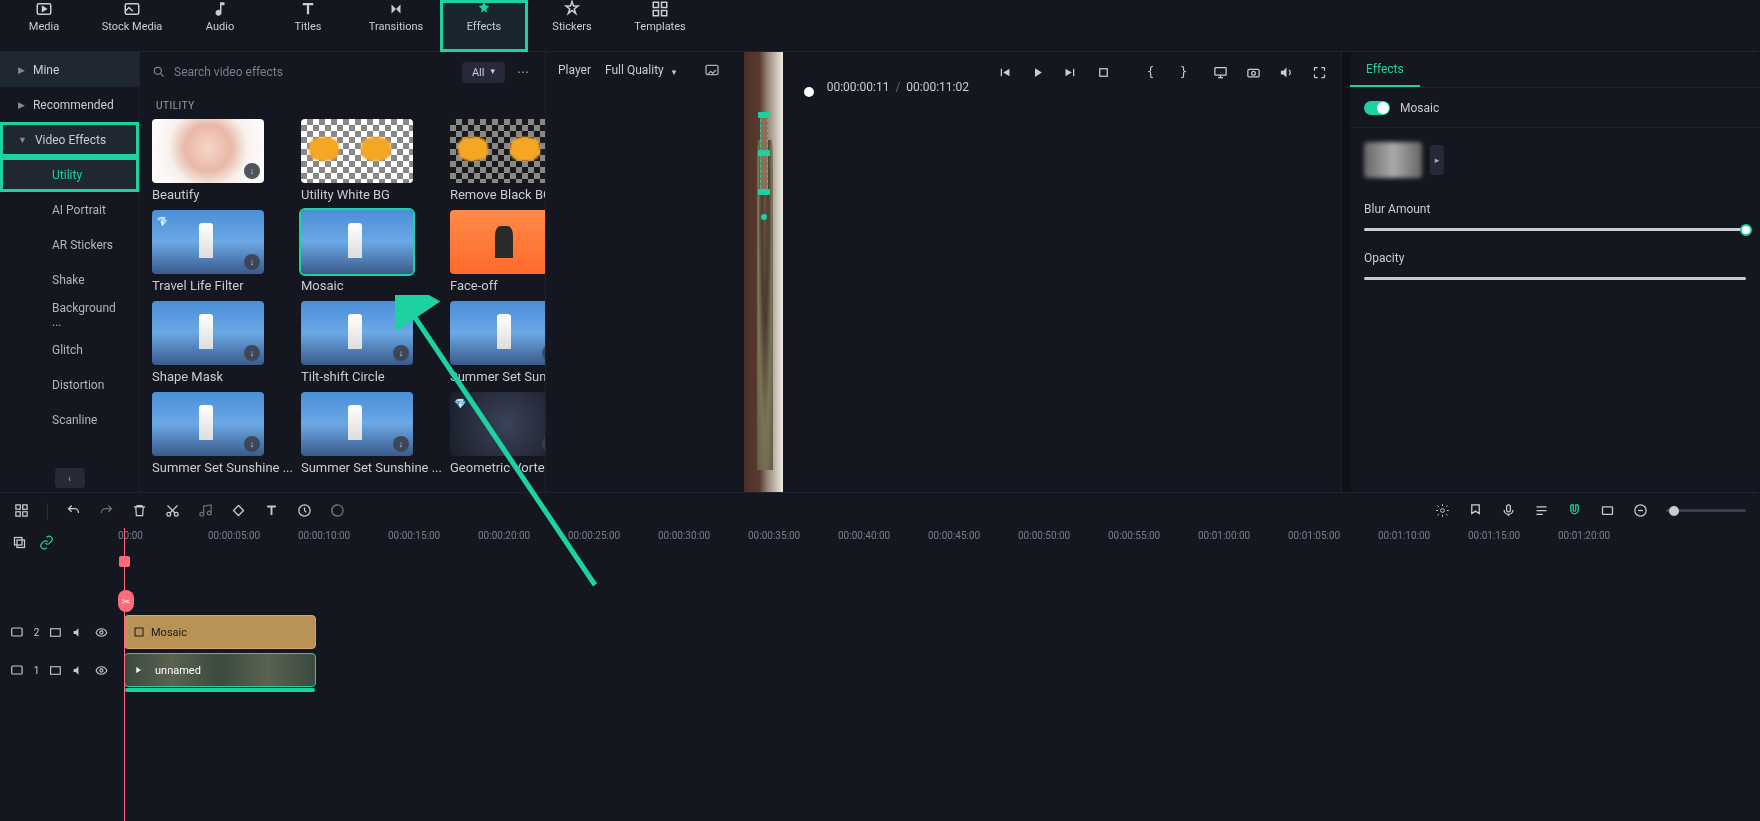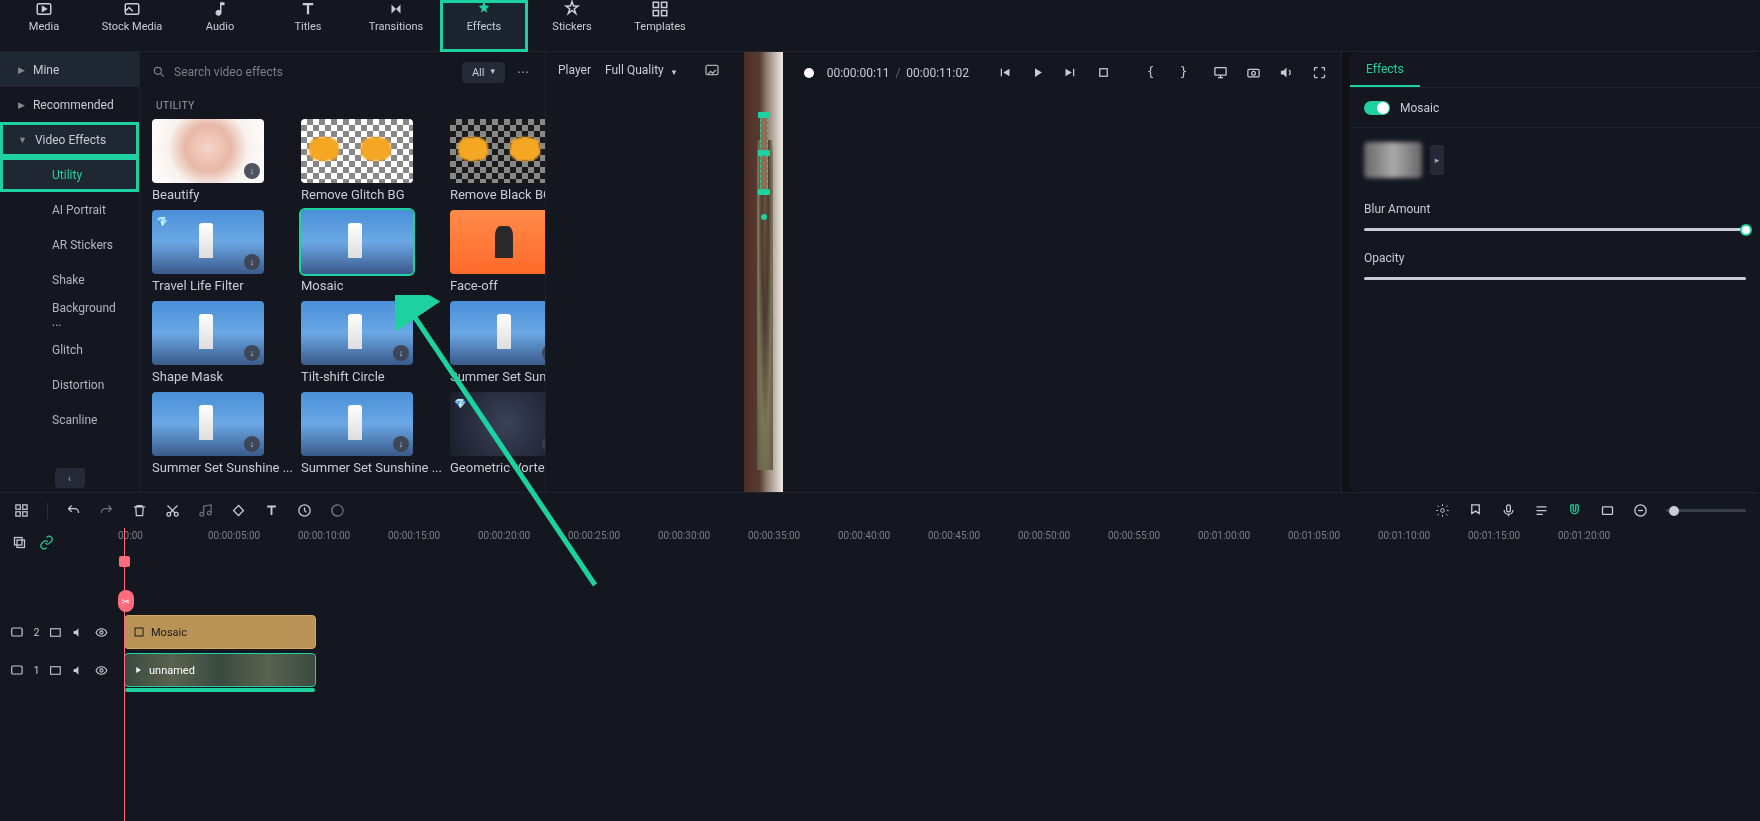--- a/index.html
+++ b/index.html
@@ -38,21 +38,21 @@
 .player-panel{flex:1;background:#14171f;display:flex;border-left:1px solid #1e2230;border-right:1px solid #1e2230}
 .player-hdr{display:flex;align-items:center;height:36px;padding:0 12px;gap:14px}
 .player-hdr .spacer{flex:1}
 .quality{display:flex;align-items:flex-end;gap:8px;font-size:12px;color:#c8ccd4}
 .snap-ico{width:16px;height:16px;color:#aaa}
 .viewport{flex:1;background:#000;margin:0 12px;position:relative;overflow:hidden}
 .brick{position:absolute;inset:0;background:linear-gradient(90deg,#4a2f26 0%,#5a3a30 40%,#938578 60%,#f0ece4 100%)}
 .subject{position:absolute;left:32%;top:20%;width:42%;height:75%;background:radial-gradient(ellipse at 50% 20%,#6b5141 0%,#4a3b30 30%,#7b7556 60%,#5f5b45 100%);border-radius:10% 10% 0 0}
 .mosaic-rect{position:absolute;left:40%;top:14%;width:21%;height:18%;background:repeating-linear-gradient(90deg,#8a7058 0,#8a7058 6px,#6e5844 6px,#6e5844 12px);border:1px dashed #1dd1a1}
 .handle{position:absolute;width:6px;height:6px;background:#1dd1a1;border-radius:1px}
-.playbar{display:flex;align-items:center;height:42px;padding:0 14px;gap:18px}
+.playbar{display:flex;align-items:flex-end;height:42px;padding:0 14px;gap:18px}
 .scrub{flex:1;height:4px;background:#2a2f3e;border-radius:2px;position:relative}
 .scrub-fill{position:absolute;left:0;top:0;height:100%;width:3%;background:#c8ccd4;border-radius:2px}
 .scrub-knob{position:absolute;left:3%;top:50%;transform:translate(-50%,-50%);width:10px;height:10px;border-radius:5px;background:#fff}
 .time{font-size:12px;color:#c8ccd4}
 .time .sep{color:#666;margin:0 6px}
 .controls{display:flex;align-items:center;height:40px;padding:0 14px;gap:18px}
 .controls .spacer{flex:1}
 .ctrl-ico{width:15px;height:15px;color:#c8ccd4;cursor:pointer}
 .right-panel{width:410px;background:#14171f;display:flex;flex-direction:column;margin-left:8px;border-radius:6px}
 .rp-tabs{display:flex;height:36px;border-bottom:1px solid #1e2230}
@@ -240,21 +240,21 @@
           <div class="thumb th-beautify">
             <div class="dl">↓</div>
           </div>
           <div class="eff-name">Beautify</div>
         </div>
       <div class="eff-card">
           <div class="thumb th-checker half">
             <div class="blob" style="left:8px;top:18px"></div>
             <div class="blob" style="left:60px;top:18px"></div>
           </div>
-          <div class="eff-name">Remove Glitch BG</div>
+          <div class="eff-name">Utility White BG</div>
         </div>
       <div class="eff-card">
           <div class="thumb th-checker" style="background-color:#1a1a1a">
             <div class="blob" style="left:8px;top:18px"></div>
             <div class="blob" style="left:60px;top:18px"></div>
           </div>
           <div class="eff-name">Remove Black BG</div>
         </div>
       <div class="eff-card">
           <div class="thumb th-light">
@@ -553,21 +553,21 @@
       <svg width="13" height="13" viewBox="0 0 24 24" fill="none" stroke="#c8ccd4" stroke-width="2">
           <path d="M2 12s3-7 10-7 10 7 10 7-3 7-10 7-10-7-10-7z"></path>
           <circle cx="12" cy="12" r="3"></circle>
         </svg>
     </div>
     <div class="track-body">
       <div class="clip vid">
         <svg width="10" height="10" viewBox="0 0 24 24" fill="#fff">
             <path d="M8 5v14l11-7z"></path>
           </svg>
-        <span style="margin-left:6px">unnamed</span>
+        <span style="margin-left:12px">unnamed</span>
       </div>
     </div>
   </div>
 </div>
 
 <svg class="arrow-overlay" viewBox="0 0 210 300">
     <defs>
       <marker id="ah" markerWidth="12" markerHeight="12" refX="2" refY="6" orient="auto">
         <path d="M0 0L12 6L0 12z" fill="#1dd1a1"></path>
       </marker>

